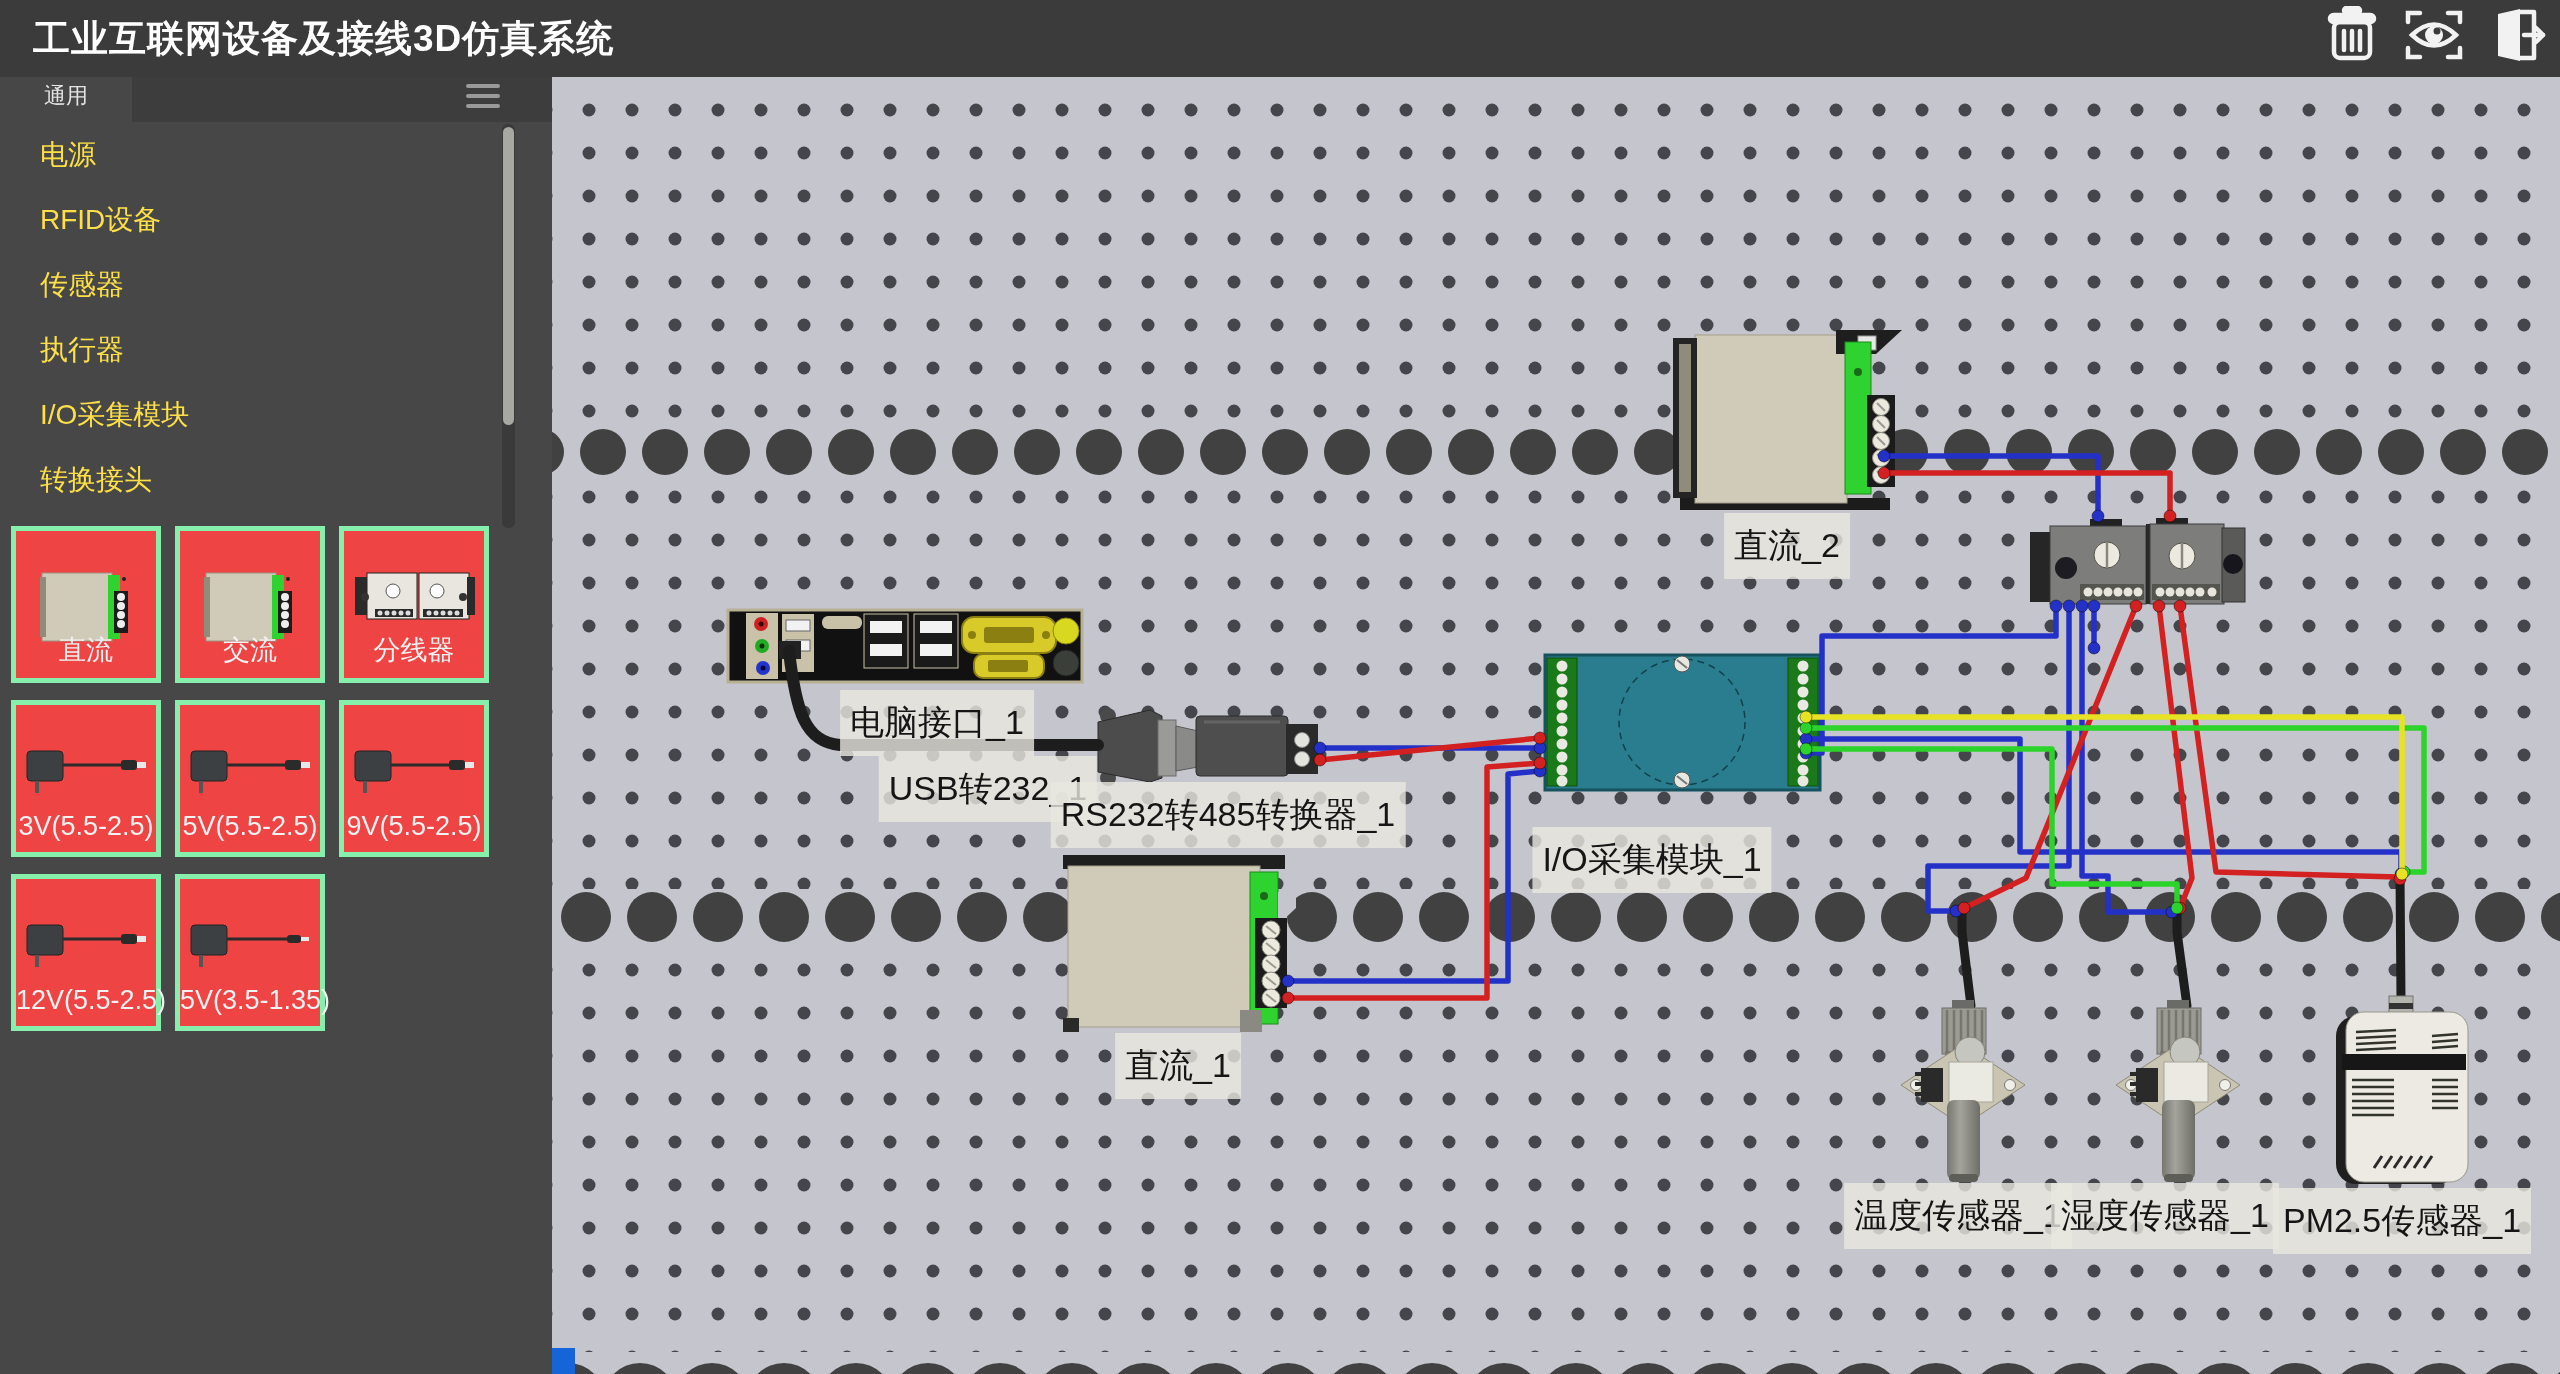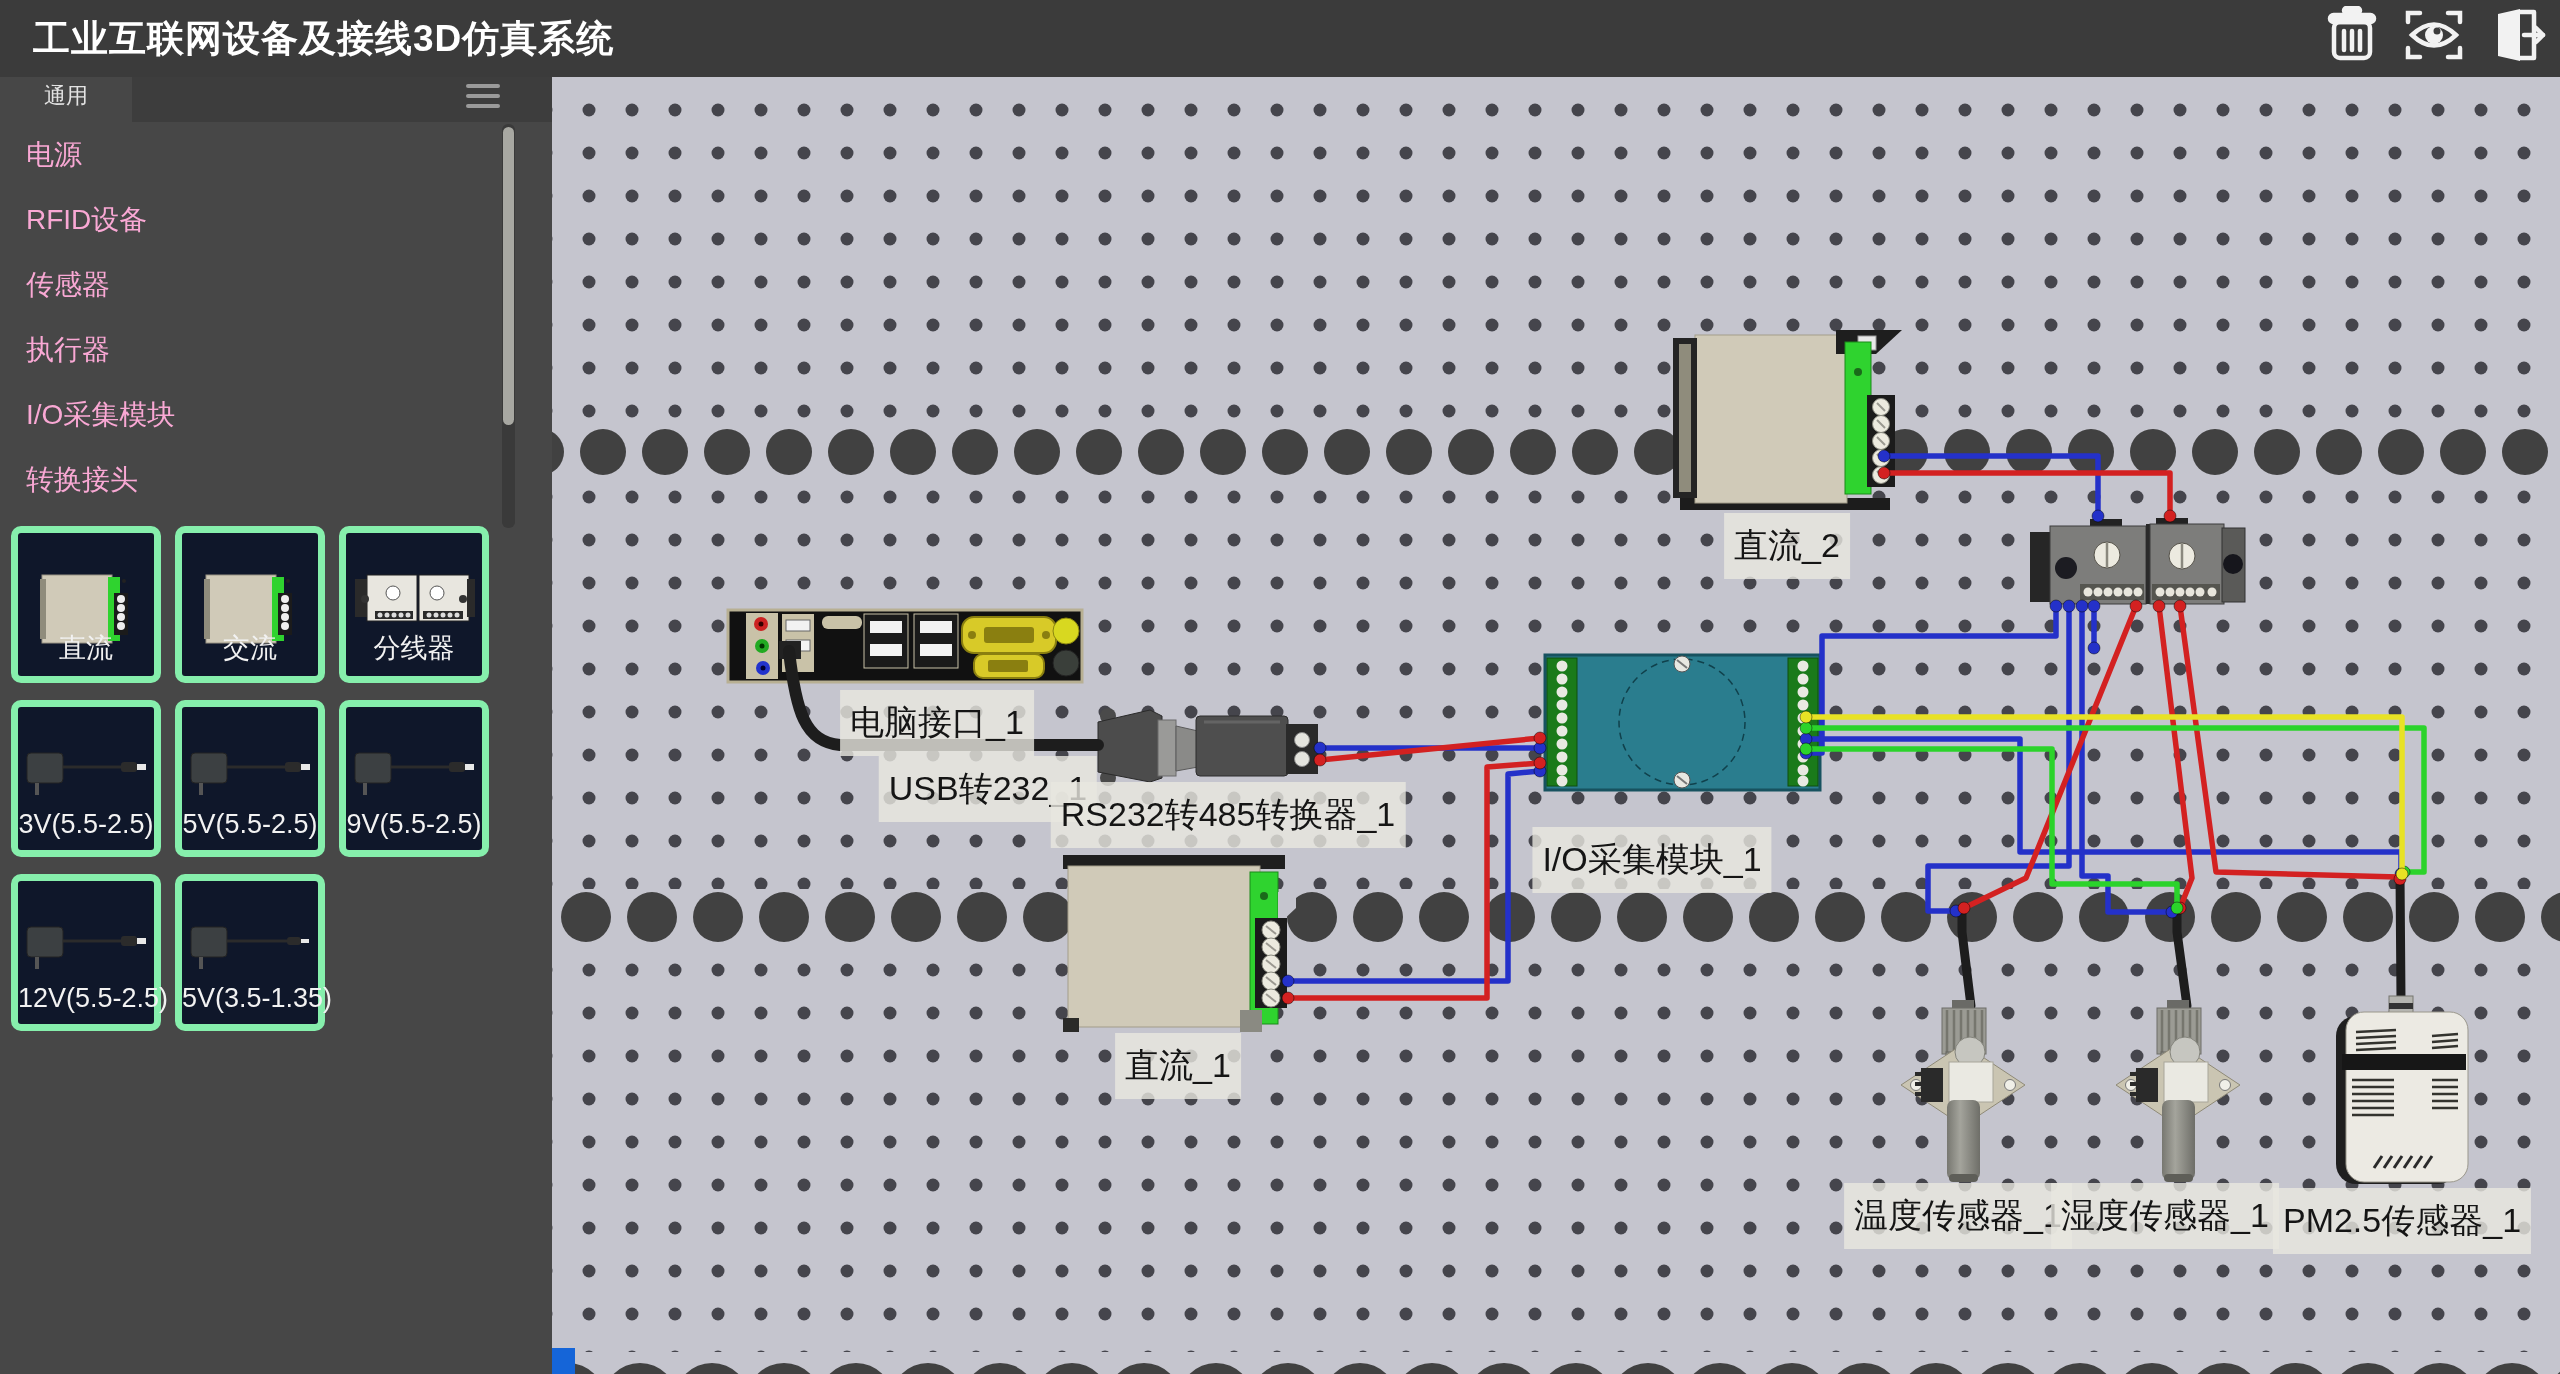--- a/index.html
+++ b/index.html
@@ -11,26 +11,26 @@
   .hicons{position:absolute;right:14px;top:6px;display:flex;gap:22px;}
   .hicon{width:60px;height:58px;cursor:pointer;}
   
   .sidebar{position:absolute;left:0;top:70px;width:552px;height:1304px;background:#474747;z-index:9;}
   .tabrow{position:absolute;left:0;top:0;width:552px;height:52px;background:#3d3d3d;}
   .tab{position:absolute;left:0;top:0;width:132px;height:52px;background:#474747;color:#e3e3e3;
        font-size:22px;display:flex;align-items:center;justify-content:center;cursor:pointer;}
   .hamburger{position:absolute;right:52px;top:14px;width:34px;height:26px;cursor:pointer;}
   .hamburger div{height:4px;background:#9a9a9a;margin-bottom:6px;border-radius:2px;}
   .cats{position:absolute;left:0;top:52px;width:500px;}
-  .cat{height:65px;line-height:65px;padding-left:26px;color:#f9a8d4;font-size:28px;cursor:pointer;}
+  .cat{height:65px;line-height:65px;padding-left:40px;color:#fde047;font-size:28px;cursor:pointer;}
   .vscroll{position:absolute;left:502px;top:54px;width:13px;height:404px;background:#3a3a3a;border-radius:6px;}
   .vthumb{position:absolute;left:1px;top:3px;width:11px;height:298px;background:#a8a8a2;border-radius:6px;cursor:pointer;}
   .palette{position:absolute;left:11px;top:456px;display:grid;grid-template-columns:150px 150px 150px;
            grid-auto-rows:157px;gap:17px 14px;}
-  .card{background:#0f172a;border:7px solid #86efac;border-radius:10px;position:relative;cursor:pointer;}
+  .card{background:#ef4444;border:5px solid #86efac;border-radius:0;position:relative;cursor:pointer;}
   .card svg{position:absolute;left:50%;top:38px;transform:translateX(-50%);}
   .card .clabel{position:absolute;bottom:10px;width:100%;text-align:center;color:#f2f2f2;font-size:27px;white-space:nowrap;}
   
   .main{position:absolute;left:552px;top:70px;width:2008px;height:1304px;background:#c5c5ce;overflow:hidden;}
   .scene{position:absolute;left:-552px;top:-70px;width:2560px;height:1374px;}
   .dev-label{position:absolute;transform:translateX(-50%);background:rgba(233,231,224,.8);
              color:#151515;font-size:34px;padding:10px 10px;white-space:nowrap;z-index:5;}
   .dev-label.under{z-index:3;}
   .scene svg.layer{position:absolute;left:0;top:0;z-index:4;}
   .blue-marker{position:absolute;left:552px;top:1348px;width:23px;height:26px;background:#1565d8;z-index:6;}

